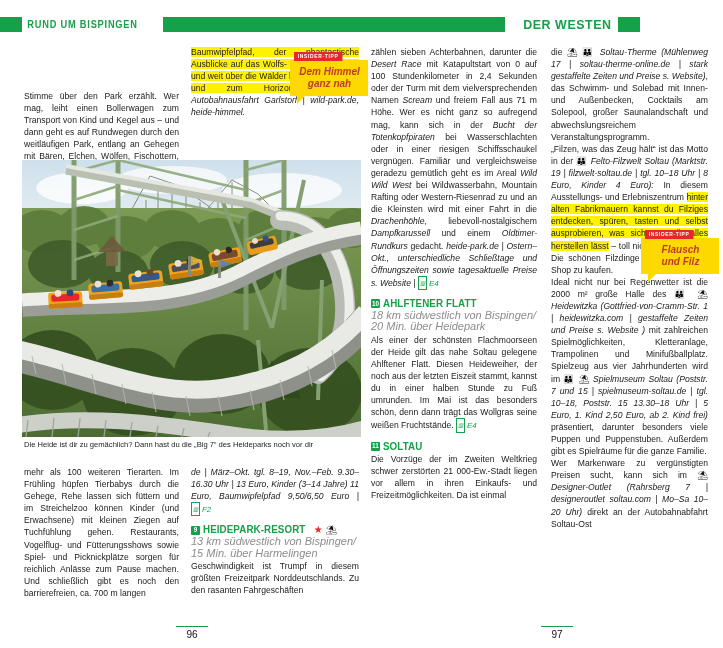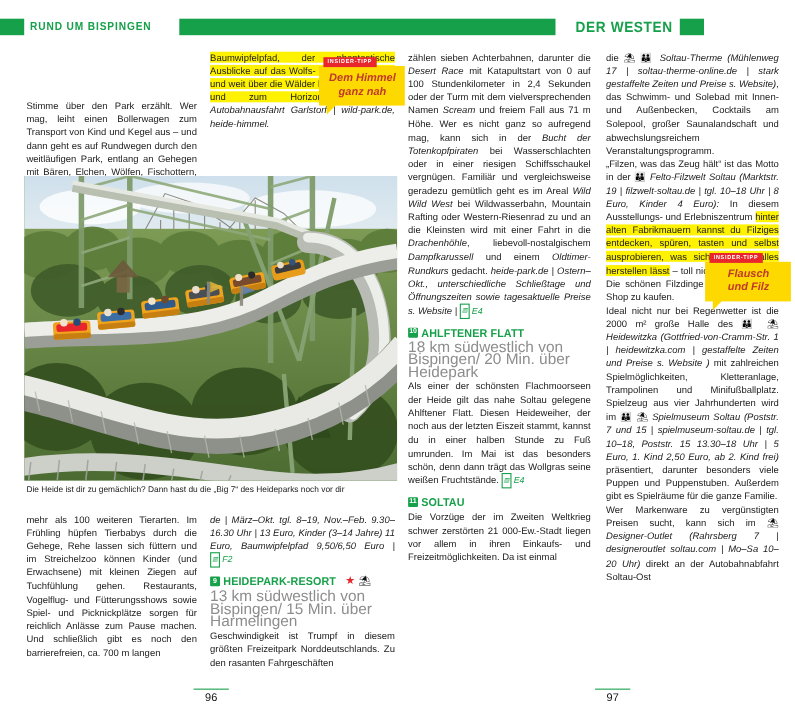--- a/index.html
+++ b/index.html
@@ -86,41 +86,41 @@
   }
   .photo svg { display: block; }
   .caption {
     position: absolute;
     left: 24px; top: 440px; width: 340px;
     font-size: 7.6px; line-height: 10px; color: #222;
   }
 
   
   .poi {
-    display: flex; gap: 3px;
+    display: flex; align-items: center; gap: 3px;
     margin: 8px 0 0 0;
   }
   .poi-num {
     display: inline-flex; align-items: center; justify-content: center;
     width: 9px; height: 9px;
     background: #17a04a; color: #fff;
     font-size: 6.4px; font-weight: bold; line-height: 1;
     border-radius: 1px;
   }
   .poi-title {
     color: #17a04a; font-weight: bold;
     font-size: 10.3px; letter-spacing: .1px;
     text-transform: uppercase; white-space: nowrap;
     transform: scaleX(.95); transform-origin: left center;
   }
   .poi-star { color: #e8262b; font-size: 10px; line-height: 1; }
   .poi-icon { color: #111; font-size: 9px; line-height: 1; }
   .poi-sub {
-    color: #8d8d8d;
-    font-size: 14px; line-height: 11.4px;
+    font-style: italic; color: #8d8d8d;
+    font-size: 11px; line-height: 11.4px;
     text-align: left;
     margin-bottom: 1px;
   }
   .mapref {
     font-style: italic; color: #17a04a; font-size: 8px;
     white-space: nowrap;
   }
   .mapref .mbox {
     display: inline-block; border: 1px solid #17a04a;
     font-size: 5.5px; padding: 0 1px; vertical-align: 1px;

